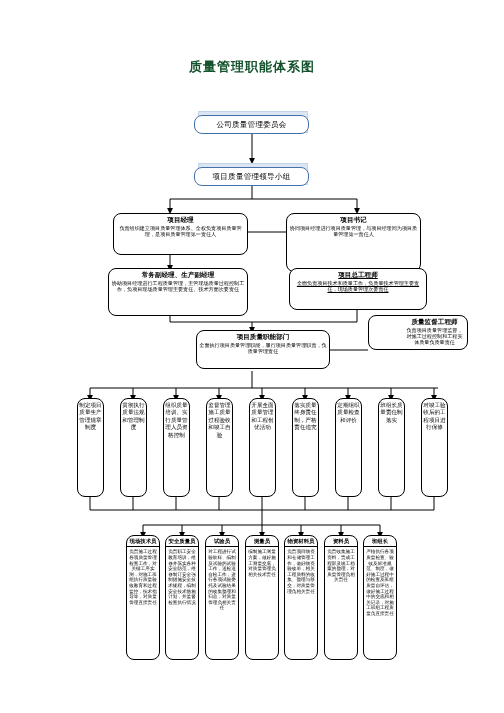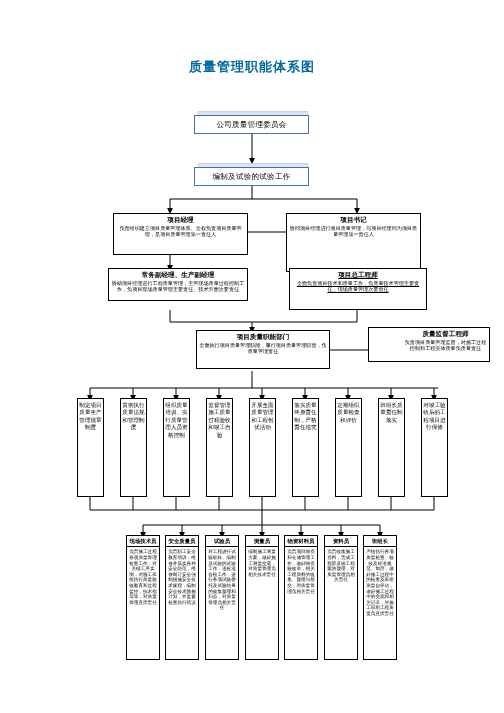--- a/index.html
+++ b/index.html
@@ -6,21 +6,21 @@
   body{
     width:504px;height:713px;
     background:#ffffff;
     font-family:"DejaVu Sans","Liberation Sans",sans-serif;
     position:relative;
     overflow:hidden;
   }
   #chart-root{position:absolute;left:0;top:0;width:504px;height:713px;}
   #svg-lines{position:absolute;left:0;top:0;width:504px;height:713px;pointer-events:none;}
 
-  .node{position:absolute;box-sizing:border-box;background:#ffffff;}
+  .node{position:absolute;box-sizing:border-box;background:#ffffff;border-radius:8px;}
 
   
   .blue-box{
     border:1px solid #4472a8;
     background:#ffffff;
     display:flex;align-items:center;justify-content:center;
     font-size:7.5px;color:#000;letter-spacing:.3px;
   }
   .blue-shadow{
     position:absolute;background:#dce6f2;border:1px solid #c3d4e8;
@@ -67,21 +67,21 @@
     text-align:center;color:#000;padding:2px 0 2px 0;
     border-bottom:1px solid #000;
   }
   .staff .bd{
     font-size:4.6px;line-height:5.6px;color:#000;text-align:center;
     padding:2px 1px 0 1px;width:100%;box-sizing:border-box;
   }
 
   .page-title{
     position:absolute;left:0;top:58px;width:504px;text-align:center;
-    font-size:13px;font-weight:bold;color:#0369a1;letter-spacing:1px;
+    font-size:13px;font-weight:bold;color:#14532d;letter-spacing:1px;
   }
 </style>
 </head>
 <body>
 
 <div id="chart-root">
 
   <div class="page-title">质量管理职能体系图</div>
 
   <svg id="svg-lines" viewBox="0 0 504 713" xmlns="http://www.w3.org/2000/svg">
@@ -147,49 +147,49 @@
     </g>
   </svg>
 
   <div class="blue-shadow" style="left:198px;top:111px;width:110px;height:22px;"></div>
   <div class="node blue-box" style="left:194px;top:115px;width:115px;height:19px;">
     <span>公司质量管理委员会</span>
   </div>
 
   <div class="blue-shadow" style="left:198px;top:163px;width:110px;height:22px;"></div>
   <div class="node blue-box" style="left:194px;top:167px;width:115px;height:19px;">
-    <span>编制及试验的试验工作</span>
+    <span>项目质量管理领导小组</span>
   </div>
 
   <div class="node bk" style="left:113px;top:213px;width:135px;height:42px;">
     <div class="ttl">项目经理</div>
     <div class="bdy">负责组织建立项目质量管理体系、全权负责项目质量管理，是项目质量管理第一责任人</div>
   </div>
 
   <div class="node bk" style="left:286px;top:213px;width:135px;height:59px;">
     <div class="ttl">项目书记</div>
     <div class="bdy">协同项目经理进行项目质量管理，与项目经理同为项目质量管理第一责任人</div>
   </div>
 
-  <div class="node bk" style="left:108px;top:268px;width:140px;height:33px;">
+  <div class="node bk" style="left:108px;top:268px;width:140px;height:48px;">
     <div class="ttl">常务副经理、生产副经理</div>
     <div class="bdy">协助项目经理进行工程质量管理，主管现场质量过程控制工作，负项目现场质量管理主要责任、技术方面次要责任</div>
   </div>
 
   <div class="node bk" style="left:289px;top:268px;width:138px;height:42px;text-decoration:underline;">
     <div class="ttl">项目总工程师</div>
     <div class="bdy">全面负责项目技术和质量工作，负质量技术管理主要责任，现场质量管理次要责任</div>
   </div>
 
   <div class="node bk" style="left:196px;top:330px;width:134px;height:39px;">
     <div class="ttl">项目质量职能部门</div>
     <div class="bdy">全面执行项目质量管理职能，履行项目质量管理职责，负质量管理责任</div>
   </div>
 
-  <div class="node bk" style="left:368px;top:327px;width:122px;height:35px;padding-left:35px;">
+  <div class="node bk" style="left:368px;top:315px;width:100px;height:35px;padding-left:35px;">
     <div class="ttl">质量监督工程师</div>
     <div class="bdy">负责项目质量管理监督，对施工过程控制和工程实体质量负质量责任</div>
   </div>
 
   <div class="node tall" style="left:77px;top:398px;width:27px;height:99px;">
     <div class="t">制定项目质量生产管理规章制度</div>
   </div>
   <div class="node tall" style="left:120px;top:398px;width:27px;height:99px;">
     <div class="t">贯彻执行质量法规和管理制度</div>
   </div>

